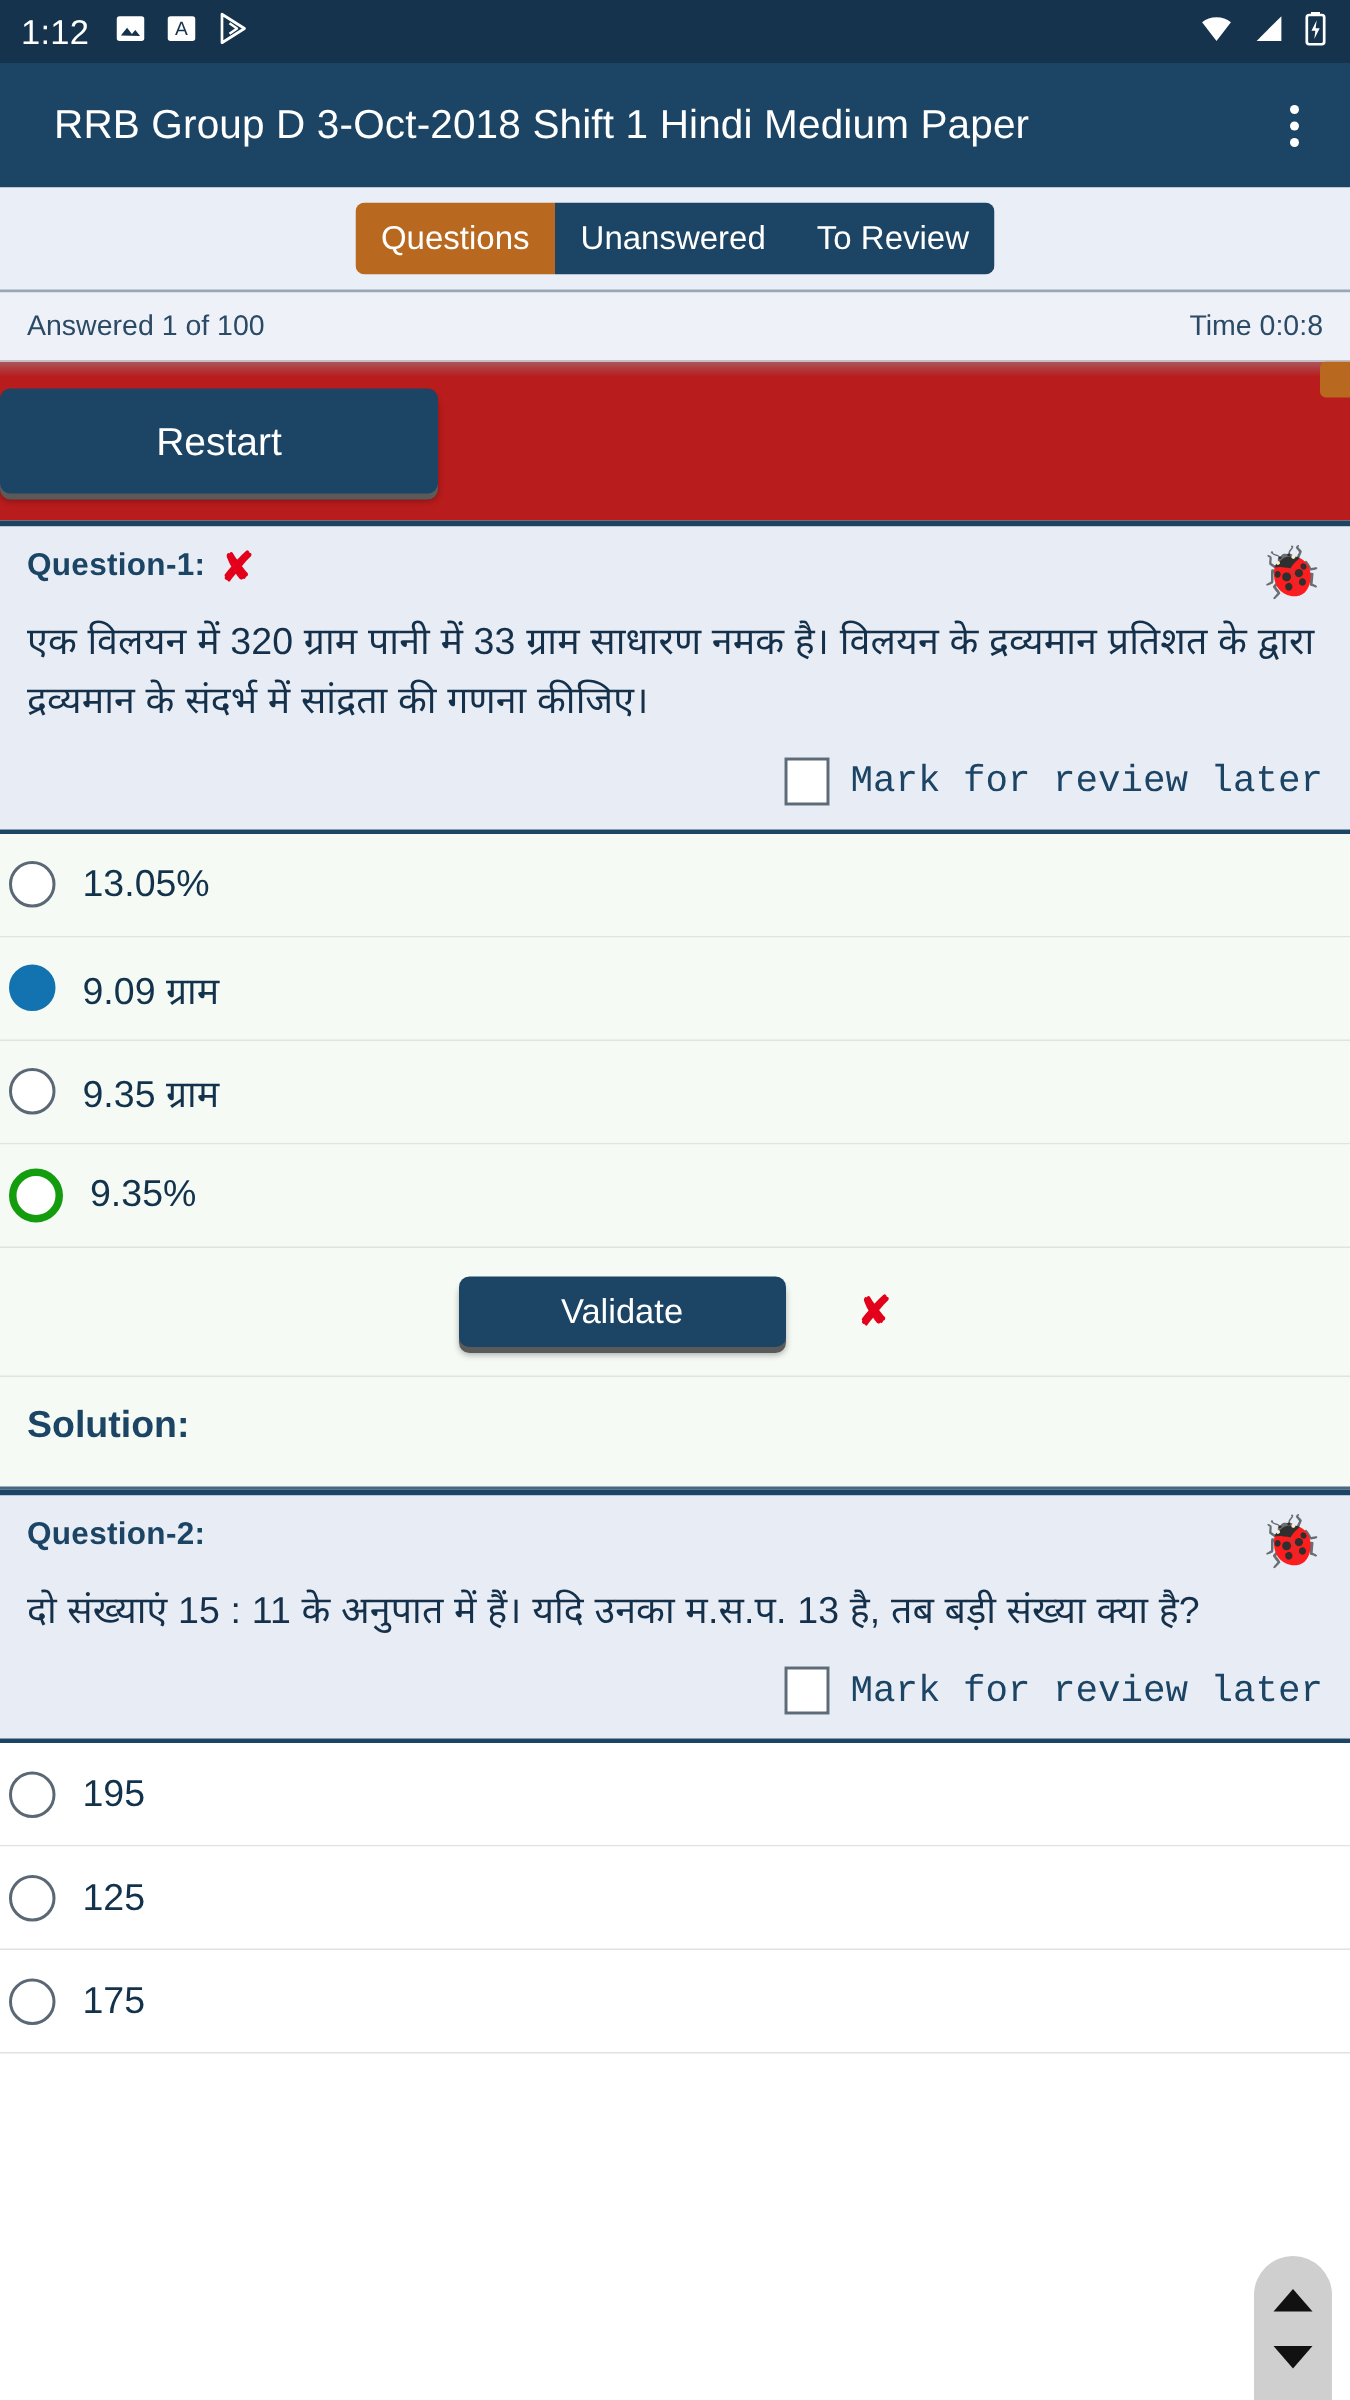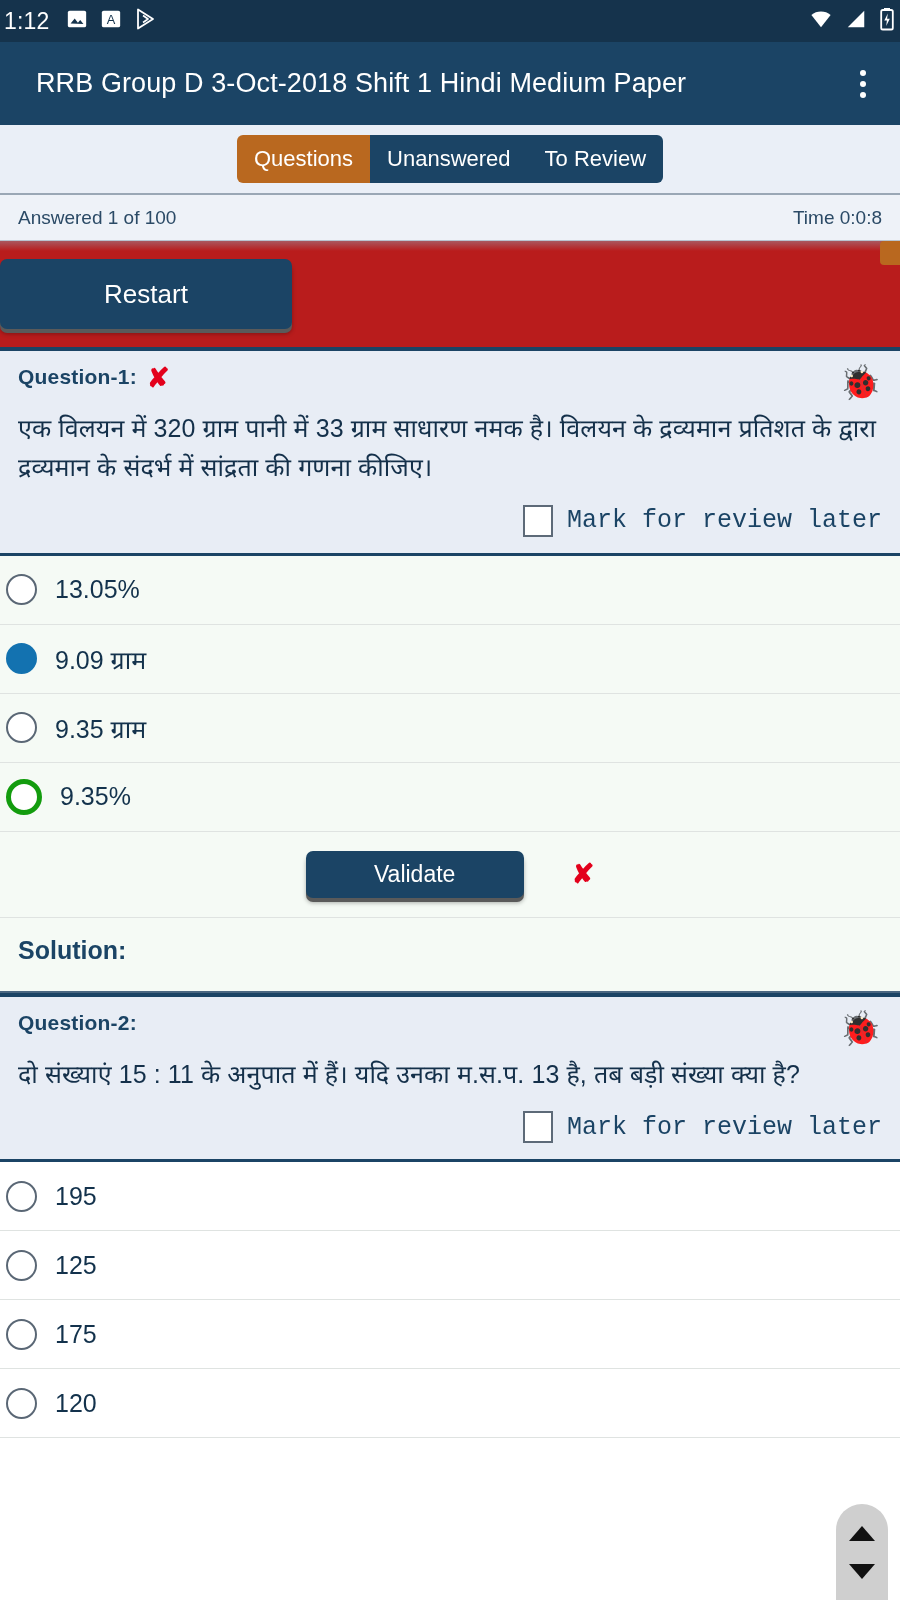--- a/index.html
+++ b/index.html
@@ -6,21 +6,21 @@
   html, body {
     width:900px; height:1600px;
     font-family:"Liberation Sans", sans-serif;
     background:#ffffff;
     overflow:hidden;
   }
 
   
   .statusbar{
     height:42px; background:#15334c; display:flex; align-items:center;
-    padding:0 4px; color:#ffffff;
+    padding:0 14px; color:#ffffff;
   }
   .sb-time{ font-size:23px; font-weight:400; letter-spacing:.2px; }
   .sb-left-icons{ display:flex; align-items:center; gap:12px; margin-left:16px; }
   .sb-spacer{ flex:1; }
   .sb-right-icons{ display:flex; align-items:center; gap:10px; }
   .ic{ display:block; }
 
   
   .appbar{
     height:83px; background:#1b4465; display:flex; align-items:center;
@@ -273,24 +273,20 @@
         <span class="optlabel">195</span>
       </div>
       <div class="opt plain">
         <span class="radio"></span>
         <span class="optlabel">125</span>
       </div>
       <div class="opt plain">
         <span class="radio"></span>
         <span class="optlabel">175</span>
       </div>
-      <div class="opt plain">
-        <span class="radio"></span>
-        <span class="optlabel">120</span>
-      </div>
     </div>
   </div>
 
   <div class="scrollwidget">
     <span class="tri-up"></span>
     <span class="tri-down"></span>
   </div>
 </div>
 
 </body></html>

